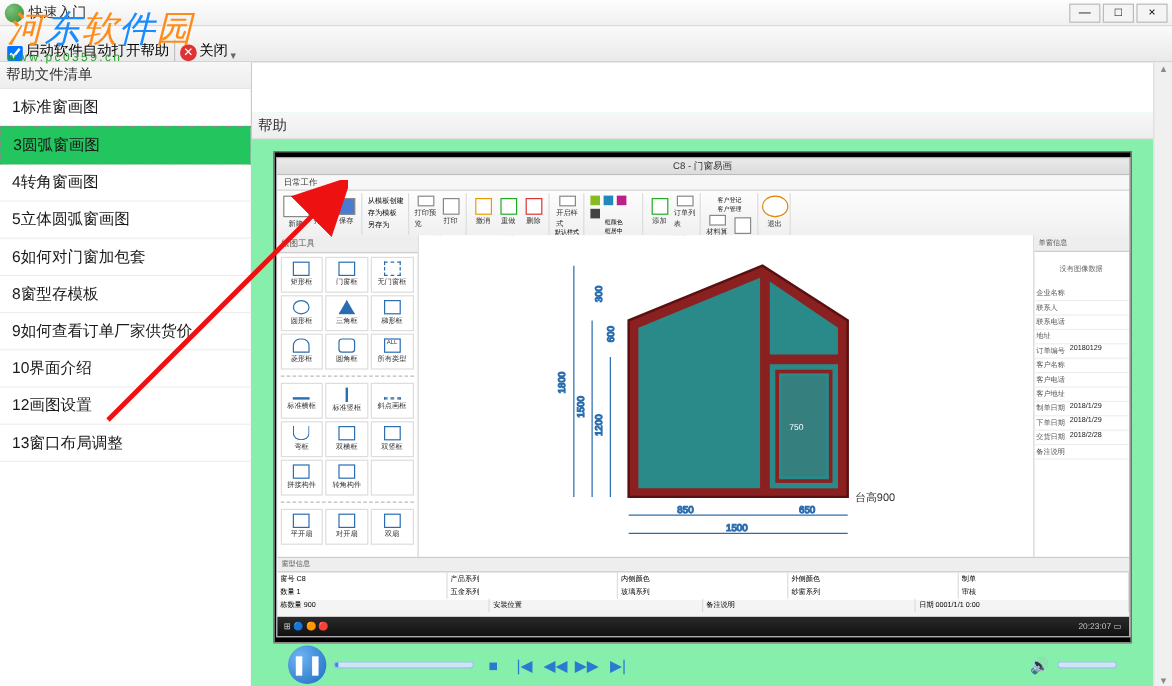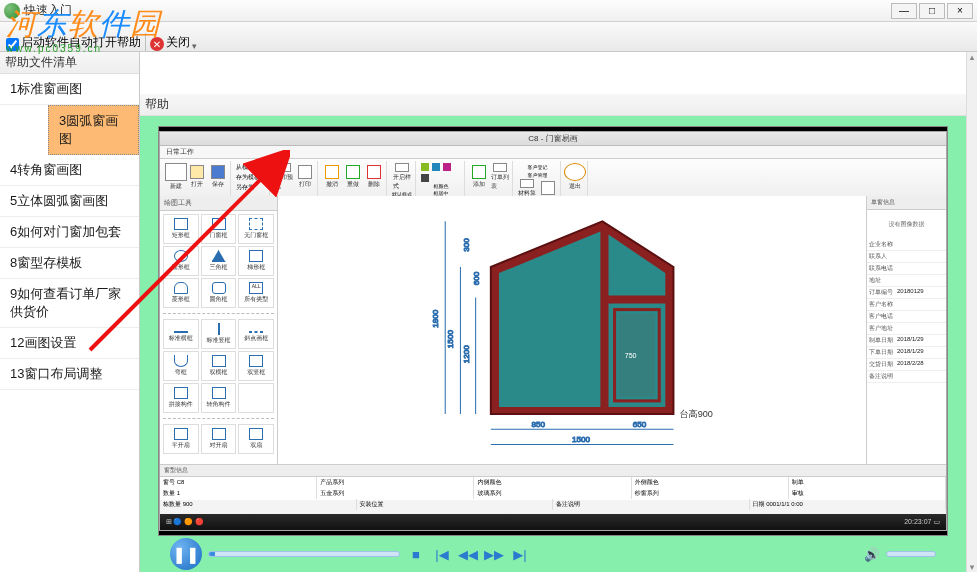--- a/index.html
+++ b/index.html
@@ -21,26 +21,26 @@
 
 
 .main { display: flex; height: calc(100% - 52px); }
 .left-pane { width: 210px; border-right: 1px solid #c9c9c9; display: flex; flex-direction: column; background: #fff; }
 .right-pane { flex: 1; display: flex; flex-direction: column; background: #86efac; margin-top: 42px; }
 
 .pane-header { height: 22px; padding: 0 5px; font-size: 12px; color: #333; display: flex; align-items: center; border-bottom: 1px solid #e0e0e0; background: linear-gradient(#f7f7f7,#eee); }
 
 .help-list { flex: 1; overflow: auto; }
 .help-list .item { padding: 6px 10px; font-size: 13px; color: #1a1a1a; border-bottom: 1px solid #eee; cursor: pointer; }
-.help-list .item.selected { background: #fdba74; border: 1px dotted #888; margin-left: 48px; }
+.help-list .item.selected { background: #22c55e; border: 1px dotted #888; }
 
 
 .video-wrap { flex: 1; padding: 10px 18px 0 18px; display: flex; flex-direction: column; }
 .video-outer { flex: 1; background: #000; border: 1px solid #888; display: flex; align-items: center; justify-content: center; position: relative; }
-.cad-shot { width: 788px; height: 400px; background: #f4f4f4; border: 1px solid #aaa; position: relative; overflow: hidden; }
+.cad-shot { width: 712px; height: 400px; background: #f4f4f4; border: 1px solid #aaa; position: relative; overflow: hidden; }
 
 
 .cad-title { height: 14px; background: linear-gradient(#eaeaea,#dcdcdc); font-size: 8px; display: flex; align-items: center; justify-content: center; color: #333; border-bottom: 1px solid #bbb; }
 .cad-ribbon { height: 50px; background: linear-gradient(#fdfdfd,#ececec); border-bottom: 1px solid #bbb; display: flex; padding: 2px 4px; gap: 2px; }
 .rgroup { display: flex; flex-direction: column; align-items: center; justify-content: space-between; padding: 2px 3px; border-right: 1px solid #ddd; }
 .rgroup .ricons { display: flex; gap: 3px; }
 .ricon { width: 18px; height: 28px; display: flex; flex-direction: column; align-items: center; justify-content: center; font-size: 6px; color: #333; }
 .ricon .ic { width: 14px; height: 14px; border: 1px solid #888; background: #fff; margin-bottom: 1px; }
 .ricon.big .ic { width: 22px; height: 22px; }
 .rgroup .glabel { font-size: 6px; color: #666; }
@@ -132,20 +132,21 @@
   <div class="left-pane">
     <div class="pane-header">帮助文件清单</div>
     <div class="help-list">
       <div class="item">1标准窗画图</div>
       <div class="item selected">3圆弧窗画图</div>
       <div class="item">4转角窗画图</div>
       <div class="item">5立体圆弧窗画图</div>
       <div class="item">6如何对门窗加包套</div>
       <div class="item">8窗型存模板</div>
       <div class="item">9如何查看订单厂家供货价</div>
+      <div class="item">10界面介绍</div>
       <div class="item">12画图设置</div>
       <div class="item">13窗口布局调整</div>
     </div>
   </div>
 
   <div class="right-pane">
     <div class="pane-header">帮助</div>
 
     <div class="video-wrap">
       <div class="video-outer">

